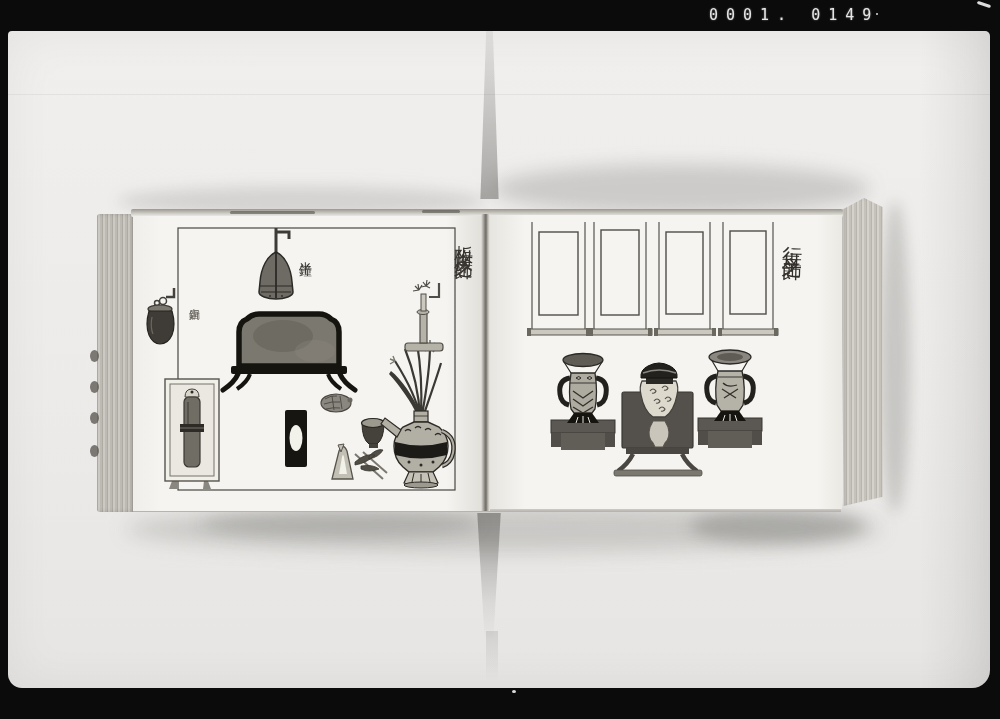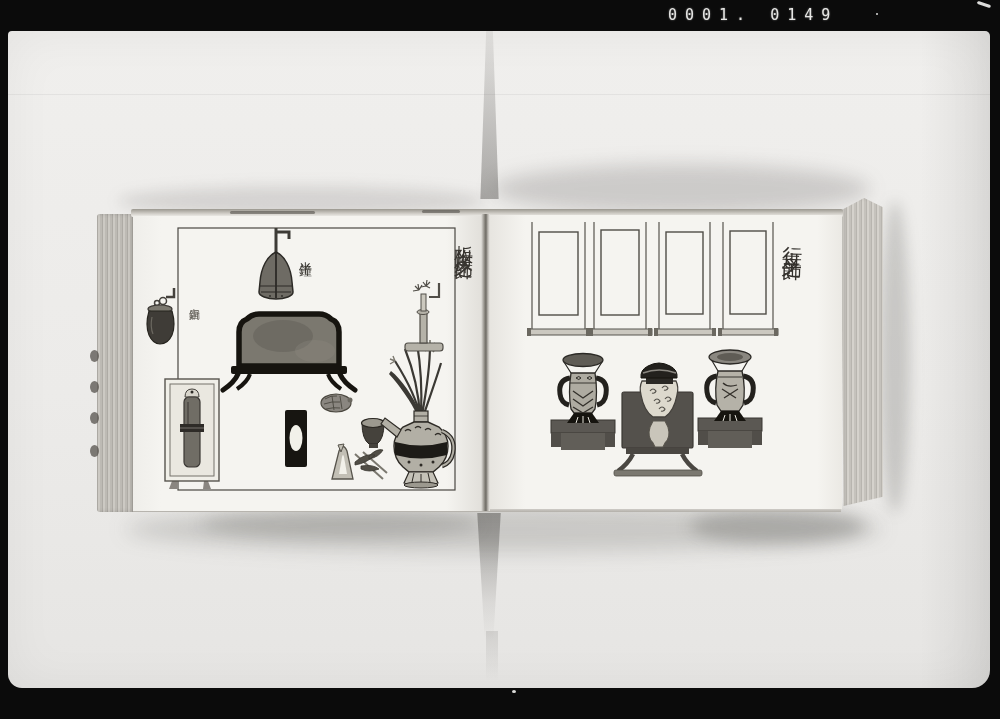--- a/index.html
+++ b/index.html
@@ -2,21 +2,21 @@
 <html><head>
 <meta charset="utf-8">
 <style>
   html,body{margin:0;padding:0;background:#000;}
   .photo{position:relative;width:1000px;height:719px;background:#0b0b0b;overflow:hidden;
          font-family:"DejaVu Sans",sans-serif;}
   
   .film-strip{position:absolute;left:0;width:1000px;background:#0b0b0b;}
   .film-strip.top{top:0;height:31px;}
   .film-strip.bottom{top:688px;height:31px;}
-  .film-code{position:absolute;top:6px;left:668px;color:#e6e6e4;
+  .film-code{position:absolute;top:6px;left:709px;color:#e6e6e4;
              font-family:"DejaVu Sans Mono",monospace;font-size:15px;letter-spacing:8px;
              text-shadow:0 0 2px rgba(255,255,255,.45);}
   .speck{position:absolute;background:#dddddb;border-radius:50%;}
   .speck.s1{left:512px;top:690px;width:4px;height:3px;}
   .speck.s2{left:977px;top:3px;width:14px;height:3px;transform:rotate(18deg);border-radius:2px;}
   .speck.s3{left:876px;top:13px;width:2px;height:2px;}
 
   
   .backdrop{position:absolute;left:8px;top:31px;width:982px;height:657px;
             background:linear-gradient(180deg,#f0efed 0%,#ecebe9 55%,#e6e5e3 100%);

